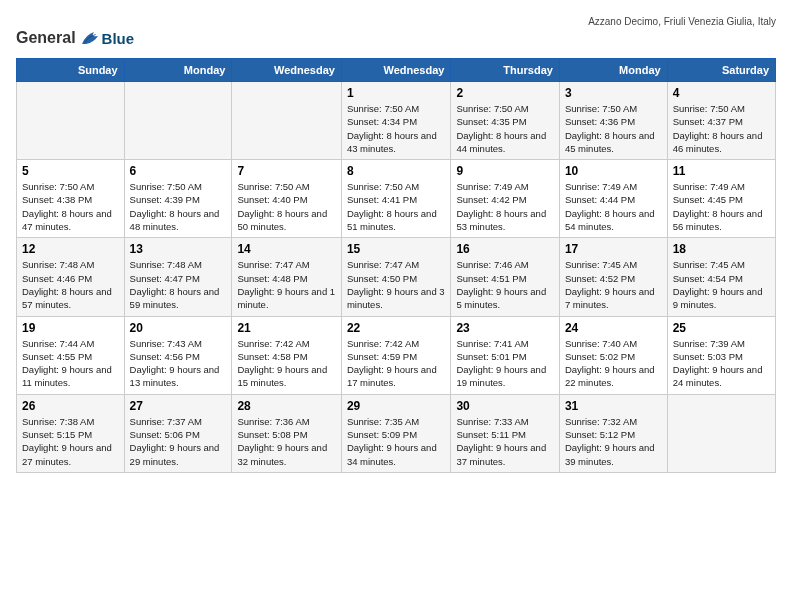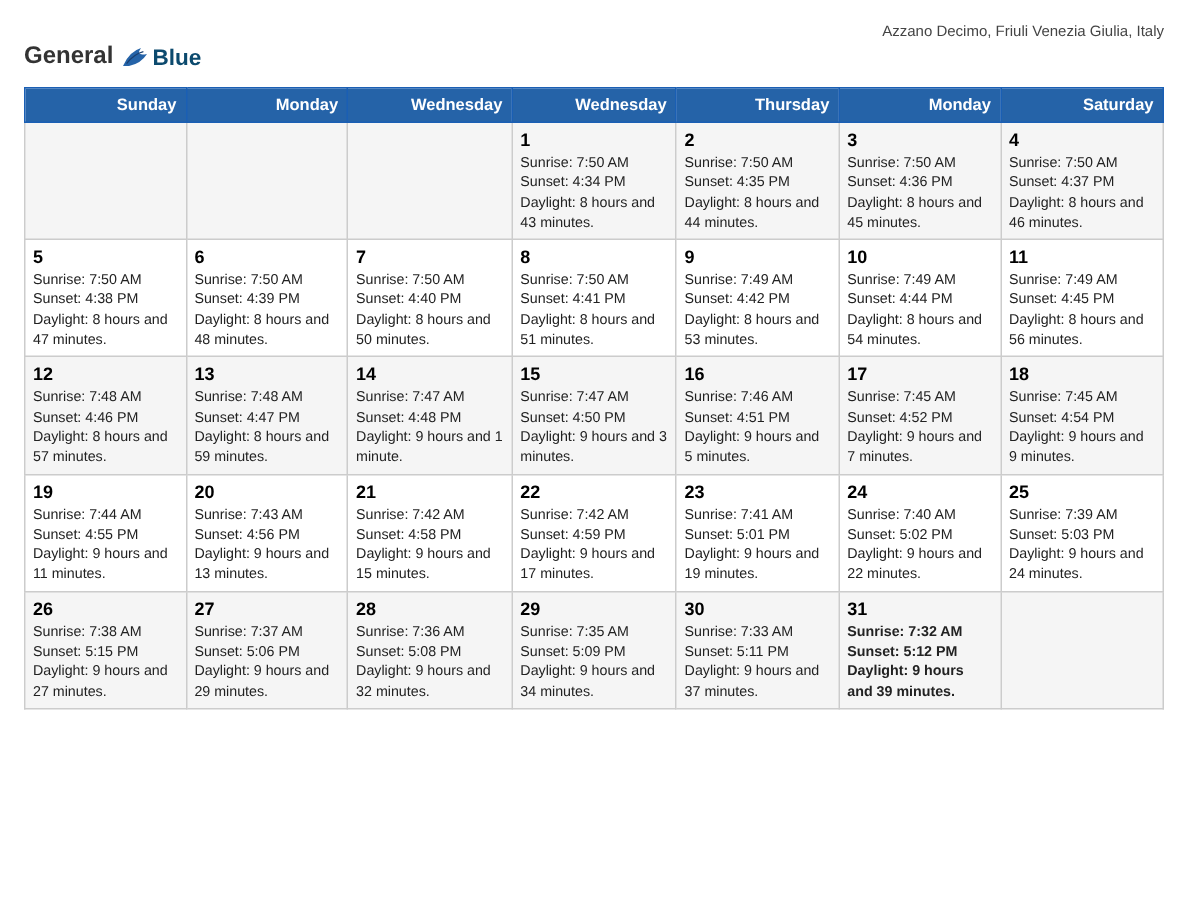--- a/index.html
+++ b/index.html
@@ -312,20 +312,20 @@
 Daylight: 9 hours and 34 minutes.</div>
         </td>
         <td>
           <span class="date-num">30</span>
           <div class="cell-info" style="white-space: pre-line;">Sunrise: 7:33 AM
 Sunset: 5:11 PM
 Daylight: 9 hours and 37 minutes.</div>
         </td>
         <td>
           <span class="date-num">31</span>
-          <div class="cell-info" style="white-space: pre-line; font-weight: bold;">Sunrise: 7:32 AM
+          <div class="cell-info" style="white-space: pre-line;">Sunrise: 7:32 AM
 Sunset: 5:12 PM
 Daylight: 9 hours and 39 minutes.</div>
         </td>
         <td class="empty-cell"></td>
       </tr>
     </tbody>
 </table>
 
 </body></html>

